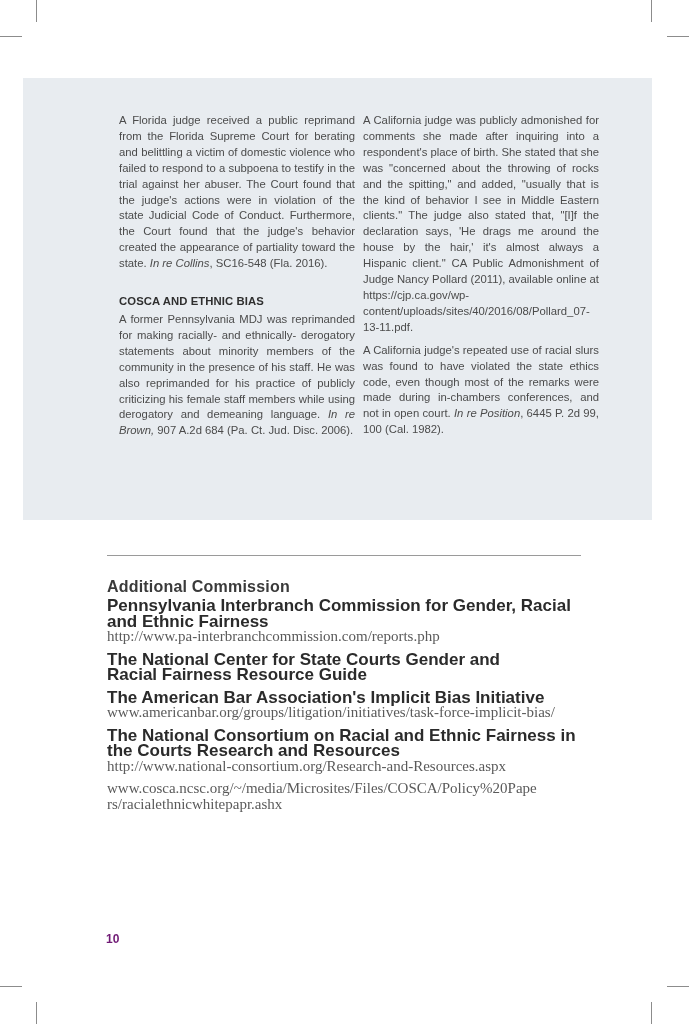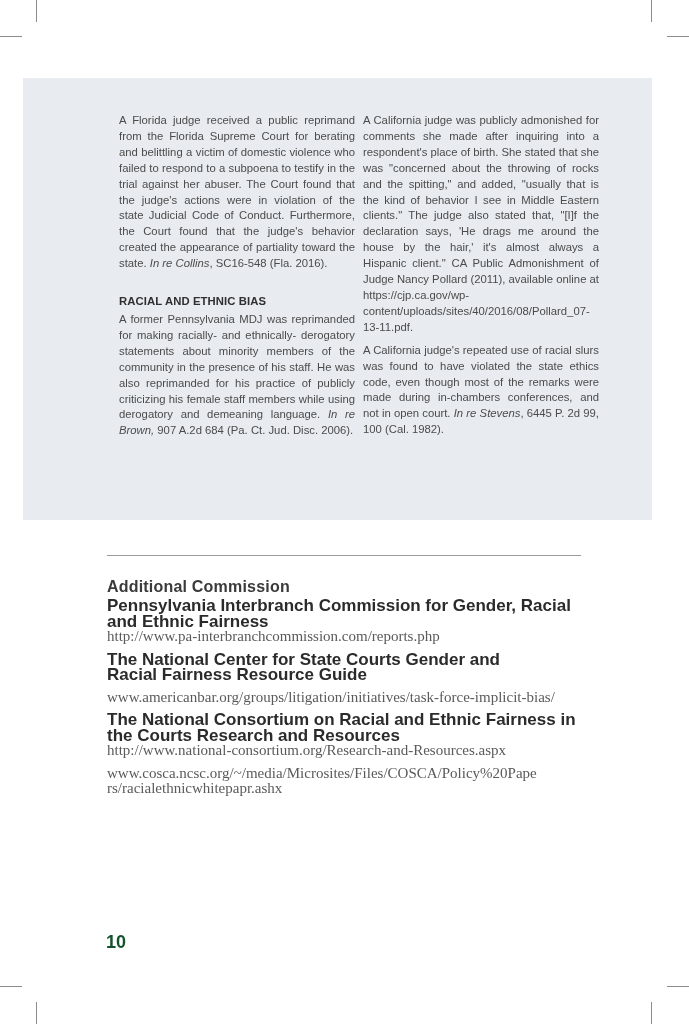--- a/index.html
+++ b/index.html
@@ -90,65 +90,66 @@
       font-size: 15px;
       color: #5a5a5a;
       line-height: 15.5px;
       word-break: break-all;
       font-family: Liberation Serif, serif;
     }
     .page-number {
       position: absolute;
       left: 106px;
       top: 932px;
-      font-size: 18px;
+      font-size: 12px;
       font-weight: bold;
-      color: #14532d;
+      color: #701a75;
     }
   </style>
 </head>
 <body>
 
 <div class="crop v" style="left:36px; top:0;"></div>
 <div class="crop h" style="left:0; top:36px;"></div>
 <div class="crop v" style="left:651px; top:0;"></div>
 <div class="crop h" style="left:667px; top:36px;"></div>
 <div class="crop v" style="left:36px; top:1002px;"></div>
 <div class="crop h" style="left:0; top:986px;"></div>
 <div class="crop v" style="left:651px; top:1002px;"></div>
 <div class="crop h" style="left:667px; top:986px;"></div>
 
 <div class="panel"></div>
 
 <div class="col left">
   <p><span>A Florida judge received a public reprimand from the Florida Supreme Court for berating and belittling a victim of domestic violence who failed to respond to a subpoena to testify in the trial against her abuser. The Court found that the judge's actions were in violation of the state Judicial Code of Conduct. Furthermore, the Court found that the judge's behavior created the appearance of partiality toward the state. </span><span class="cite-name">In re Collins</span><span>, SC16-548 (Fla. 2016).</span></p>
-  <p class="heading">RACIAL AND ETHNIC BIAS</p>
+  <p class="heading">COSCA AND ETHNIC BIAS</p>
   <p><span>A former Pennsylvania MDJ was reprimanded for making racially- and ethnically- derogatory statements about minority members of the community in the presence of his staff. He was also reprimanded for his practice of publicly criticizing his female staff members while using derogatory and demeaning language. </span><span class="cite-name">In re Brown,</span><span> 907 A.2d 684 (Pa. Ct. Jud. Disc. 2006).</span></p>
 </div>
 
 <div class="col right">
   <p class="url-wrap" style="word-break: normal; overflow-wrap: anywhere;">A California judge was publicly admonished for comments she made after inquiring into a respondent's place of birth. She stated that she was "concerned about the throwing of rocks and the spitting," and added, "usually that is the kind of behavior I see in Middle Eastern clients." The judge also stated that, "[I]f the declaration says, 'He drags me around the house by the hair,' it's almost always a Hispanic client." CA Public Admonishment of Judge Nancy Pollard (2011), available online at https://cjp.ca.gov/wp-content/uploads/sites/40/2016/08/Pollard_07-13-11.pdf.</p>
-  <p><span>A California judge's repeated use of racial slurs was found to have violated the state ethics code, even though most of the remarks were made during in-chambers conferences, and not in open court. </span><span class="cite-name">In re Stevens</span><span>, 6445 P. 2d 99, 100 (Cal. 1982).</span></p>
+  <p><span>A California judge's repeated use of racial slurs was found to have violated the state ethics code, even though most of the remarks were made during in-chambers conferences, and not in open court. </span><span class="cite-name">In re Position</span><span>, 6445 P. 2d 99, 100 (Cal. 1982).</span></p>
 </div>
 
 <div class="divider"></div>
 
 <div class="resources">
   <h2>Additional Commission</h2>
 
   <div class="res-item">
     <div class="res-title">Pennsylvania Interbranch Commission for Gender, Racial and Ethnic Fairness</div>
     <div class="res-url">http://www.pa-interbranchcommission.com/reports.php</div>
   </div>
 
   <div class="res-item">
     <div class="res-title" style="width:400px;">The National Center for State Courts Gender and Racial Fairness Resource Guide</div>
   </div>
 
   <div class="res-item">
+    <div class="res-title">The American Bar Association's Implicit Bias Initiative</div>
     <div class="res-url">www.americanbar.org/groups/litigation/initiatives/task-force-implicit-bias/</div>
   </div>
 
   <div class="res-item">
     <div class="res-title">The National Consortium on Racial and Ethnic Fairness in the Courts Research and Resources</div>
     <div class="res-url">http://www.national-consortium.org/Research-and-Resources.aspx</div>
   </div>
 
   <div class="res-item">
     <div class="res-url" style="width:430px;">www.cosca.ncsc.org/~/media/Microsites/Files/COSCA/Policy%20Papers/racialethnicwhitepapr.ashx</div>

